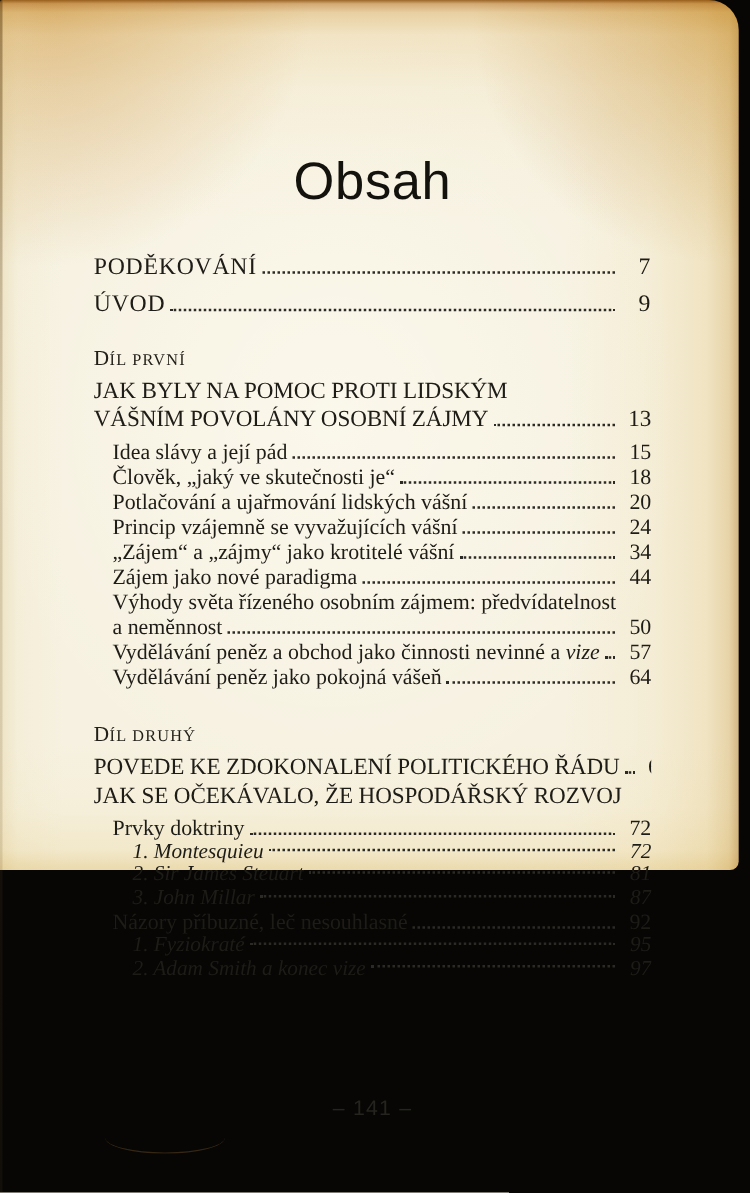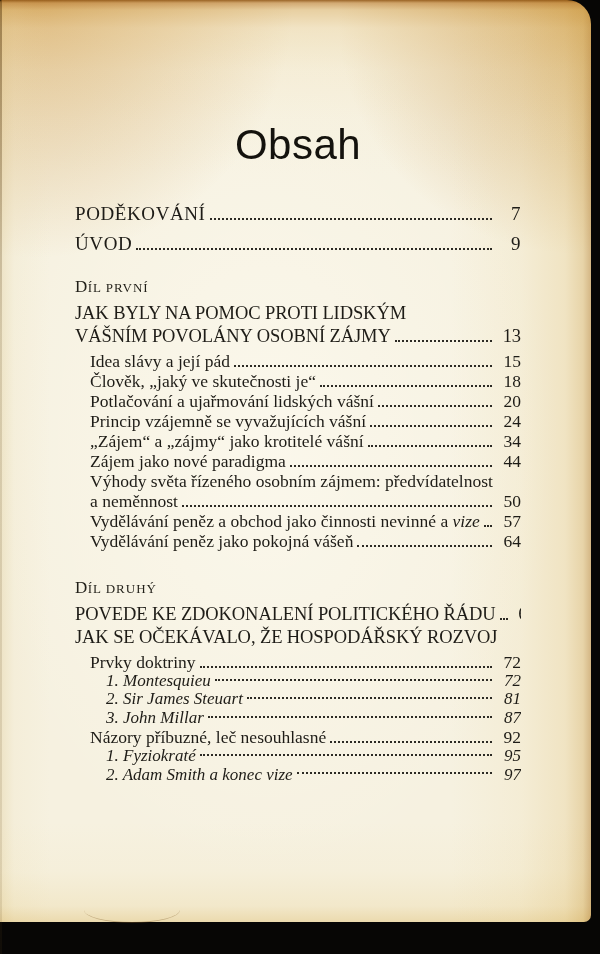--- a/index.html
+++ b/index.html
@@ -13,21 +13,21 @@
   body {
     width: 600px; height: 954px;
     background: var(--backdrop);
     position: relative;
     overflow: hidden;
     font-family: "Liberation Serif", serif;
     color: var(--ink);
   }
   .page {
     position: absolute; left: 0; top: 0;
-    width: 591px; height: 922px;
+    width: 591px; height: 696px;
     background-color: var(--paper);
     border-radius: 2px 24px 7px 0;
     background-image:
       linear-gradient(180deg, rgba(139,77,8,0.85) 0px, rgba(180,110,25,0.55) 3px, rgba(205,145,45,0.35) 10px, rgba(225,180,95,0.22) 28px, rgba(235,205,140,0.12) 70px, rgba(240,220,170,0.05) 120px, rgba(240,220,170,0) 175px),
       linear-gradient(270deg, rgba(170,110,20,0.45) 0px, rgba(200,150,50,0.32) 8px, rgba(220,180,90,0.22) 26px, rgba(232,205,135,0.12) 70px, rgba(232,205,135,0) 140px),
       linear-gradient(0deg, rgba(215,175,80,0.35) 0px, rgba(228,200,125,0.22) 16px, rgba(238,220,165,0.10) 50px, rgba(238,220,165,0) 100px),
       linear-gradient(90deg, rgba(215,190,125,0.28) 0px, rgba(232,215,165,0.12) 14px, rgba(232,215,165,0) 50px),
       radial-gradient(circle at 6% 0%, rgba(190,120,20,0.40) 0%, rgba(190,120,20,0) 24%),
       radial-gradient(circle at 97% 2%, rgba(185,120,25,0.45) 0%, rgba(185,120,25,0) 22%),
       radial-gradient(ellipse at 45% 48%, rgba(255,253,245,0.55) 0%, rgba(255,253,245,0) 65%);
@@ -221,13 +221,14 @@
             <div class="row entry indent-2">
               <span class="lbl">2. Adam Smith a konec vize</span>
               <span class="dots"></span>
               <span class="pg">97</span>
             </div>
           </div>
         </section>
       </div>
   </div>
   <div class="crease"></div>
+  <div class="page-num">– 141 –</div>
 </div>
 
 </body></html>

